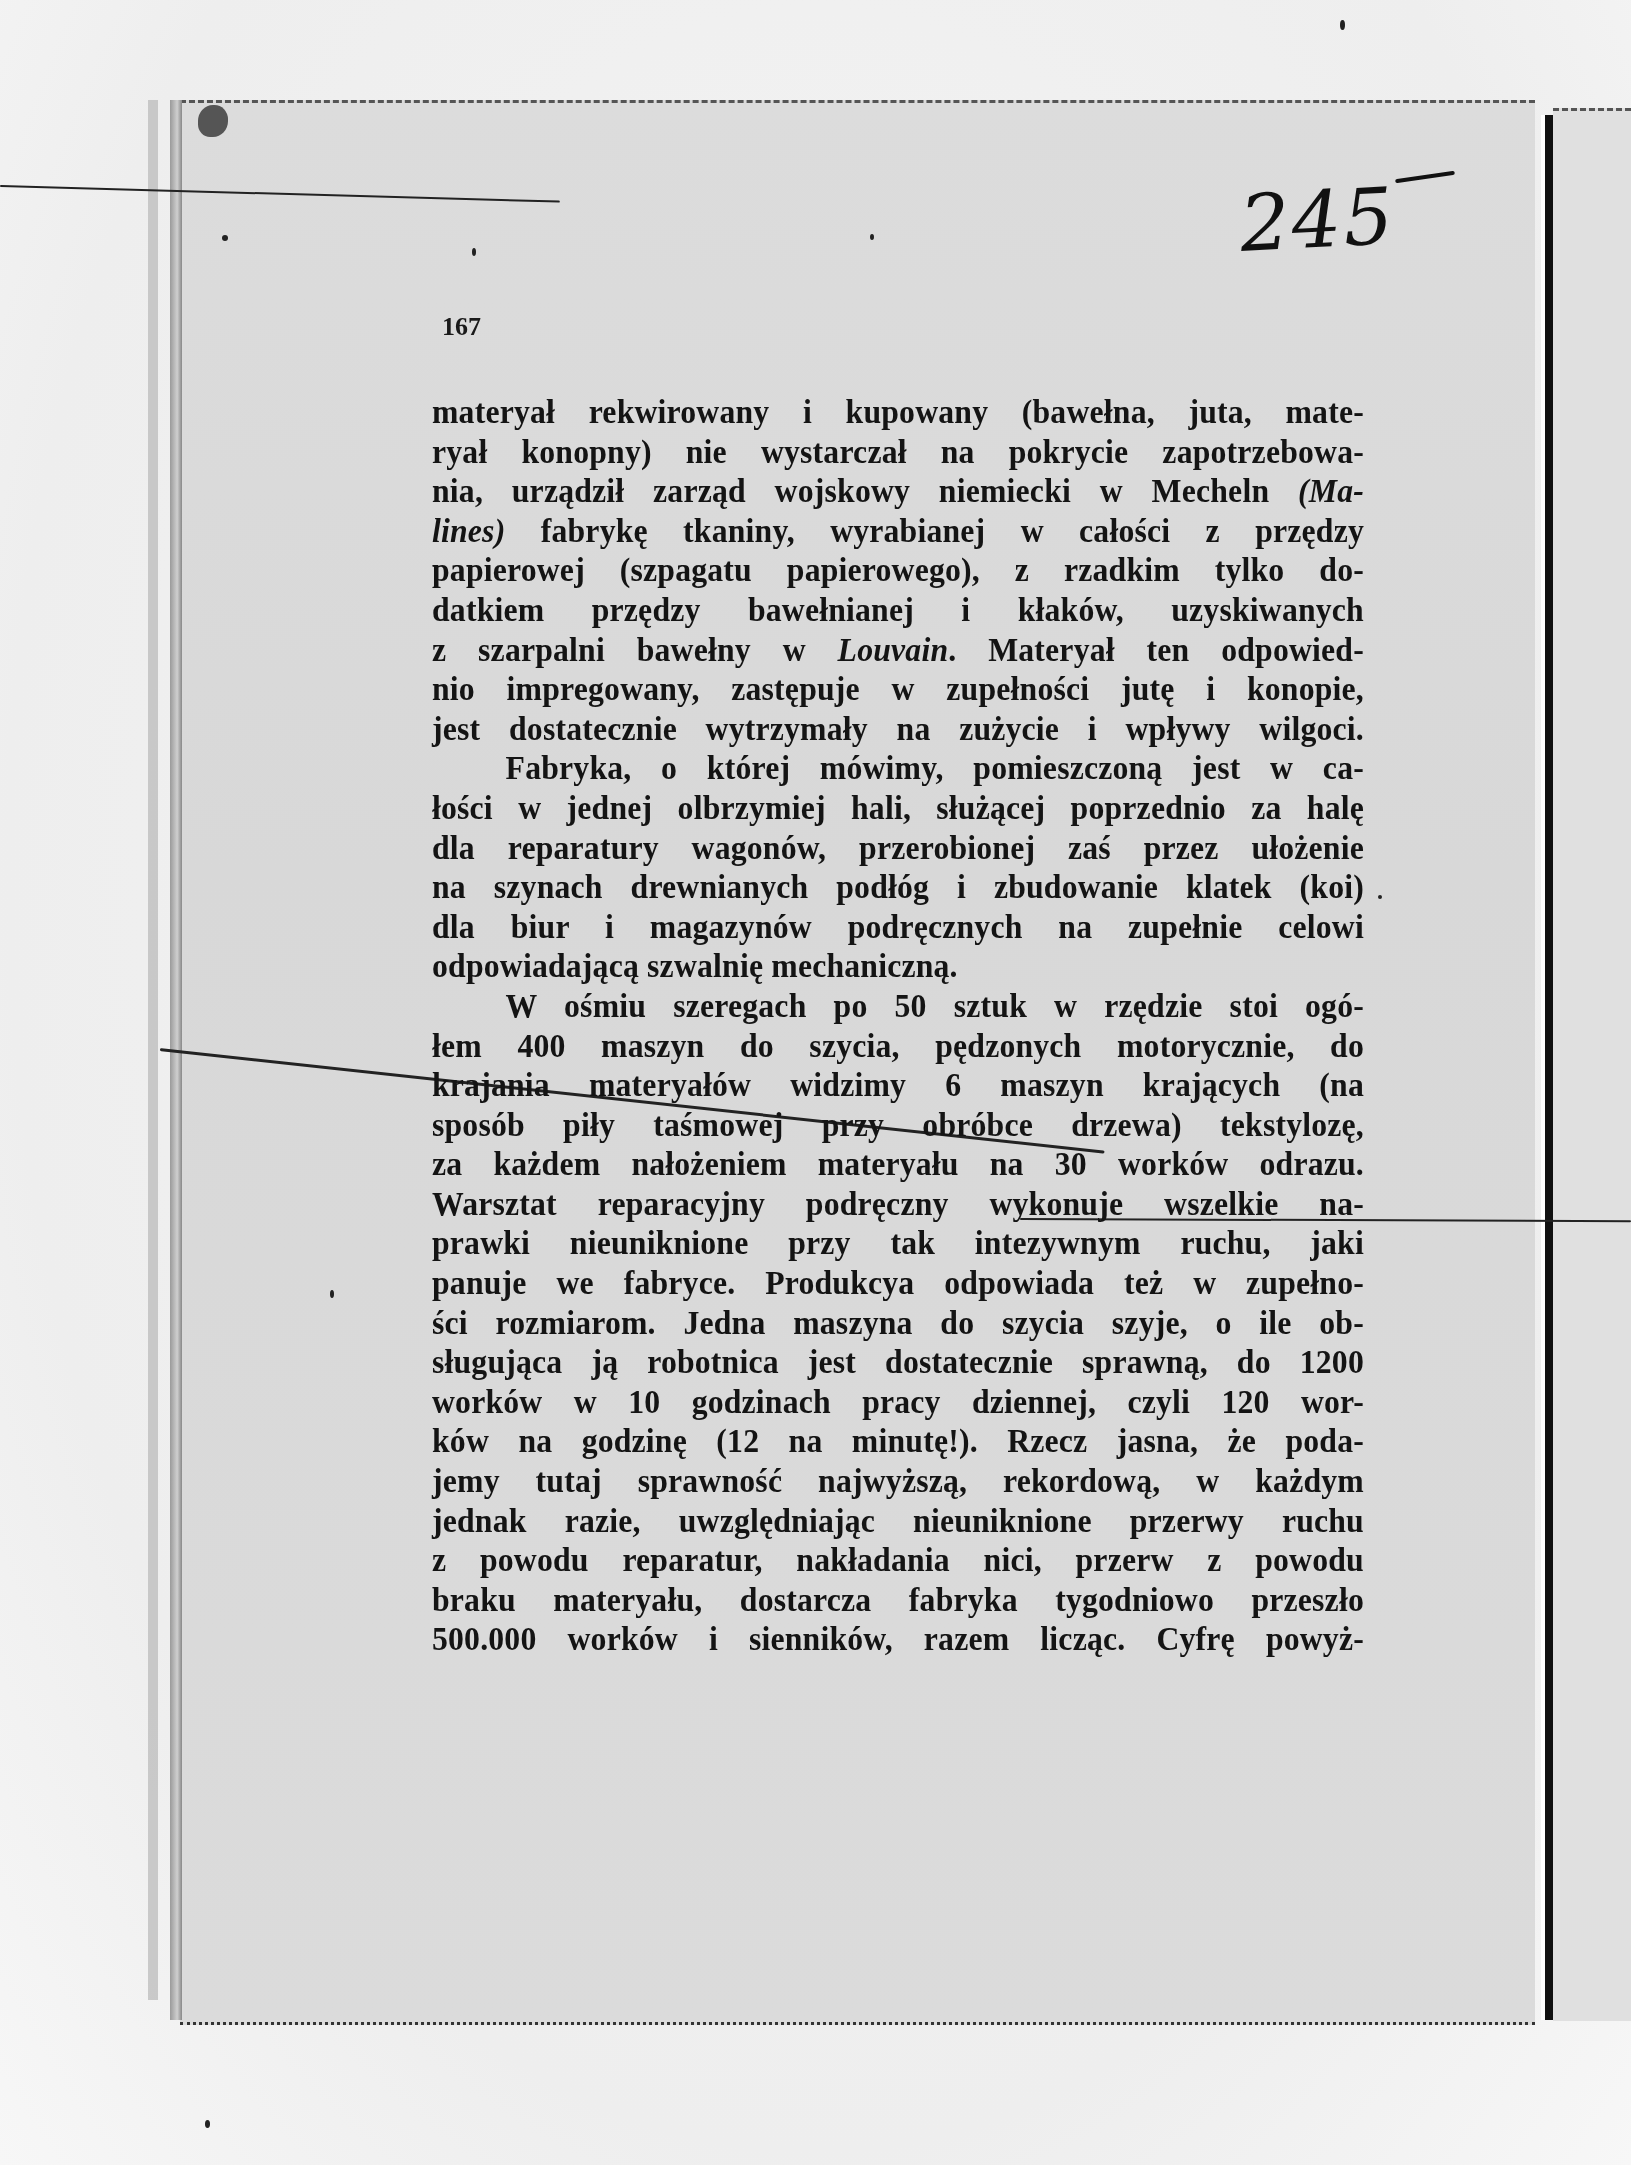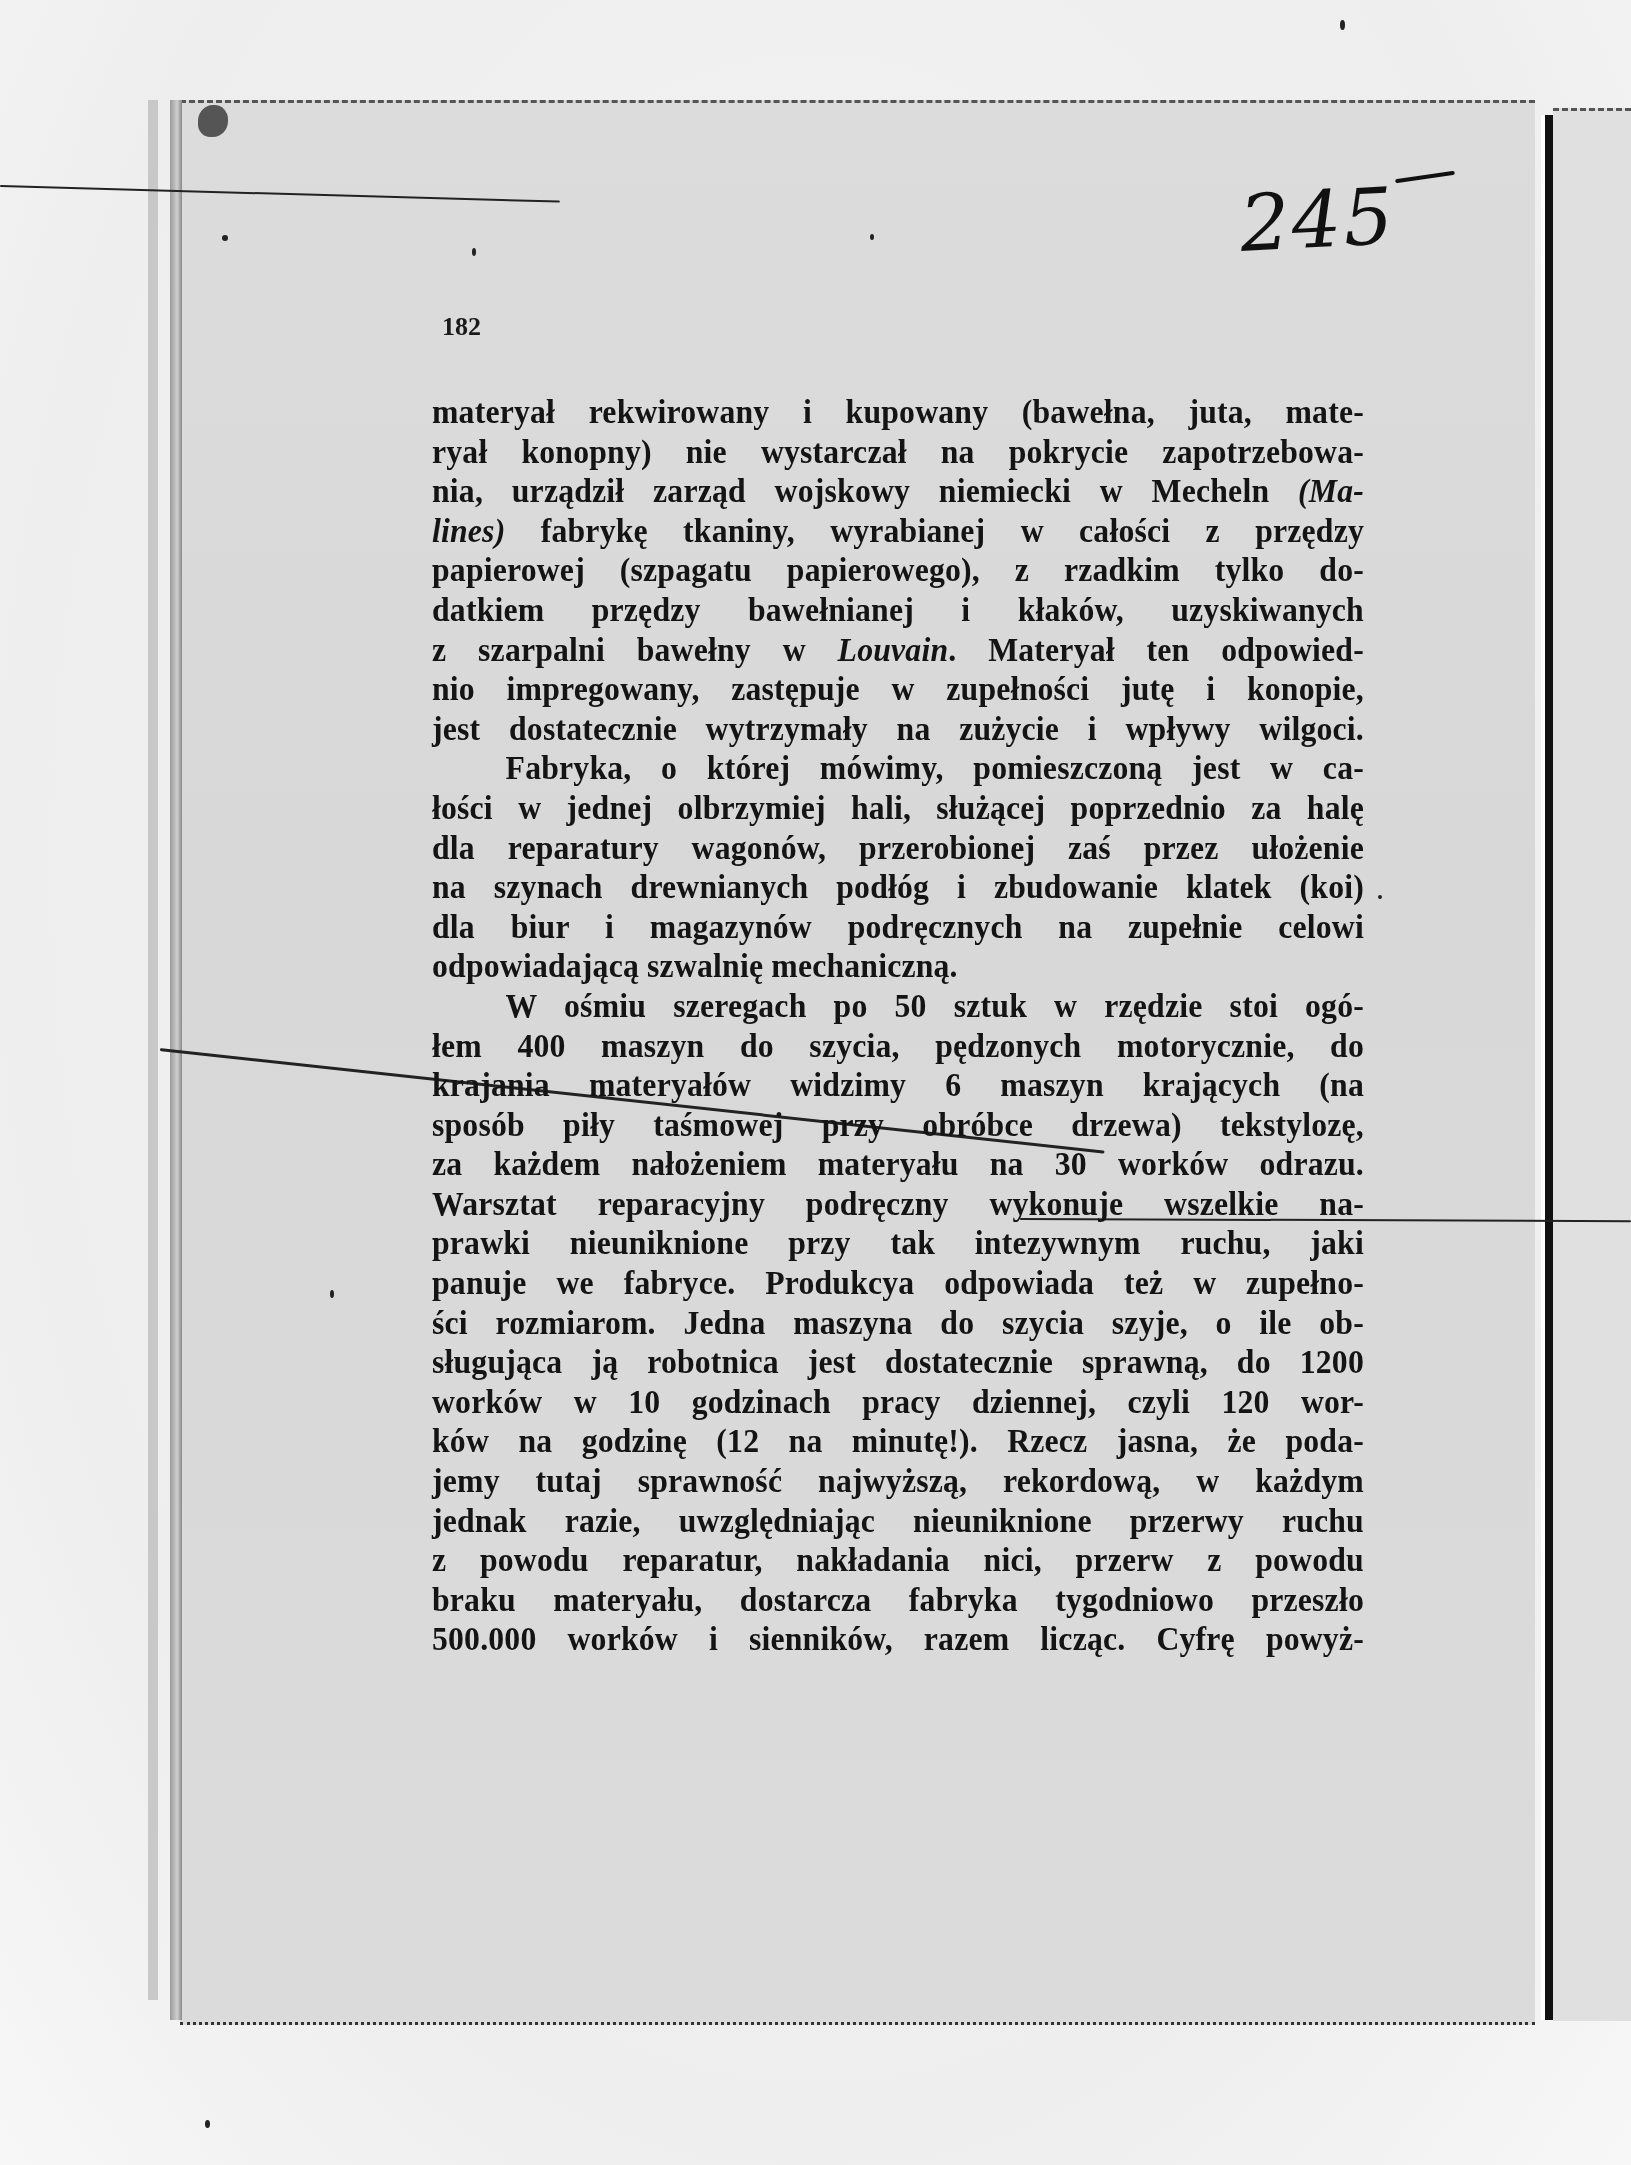--- a/index.html
+++ b/index.html
@@ -165,21 +165,21 @@
 <div class="dot" style="left:472px;top:248px;width:4px;height:8px;"></div>
 <div class="dot" style="left:870px;top:234px;width:4px;height:6px;"></div>
 <div class="dot" style="left:1340px;top:20px;width:5px;height:10px;"></div>
 <div class="dot" style="left:330px;top:1290px;width:4px;height:8px;"></div>
 <div class="dot" style="left:1378px;top:895px;width:4px;height:4px;"></div>
 <div class="dot" style="left:205px;top:2120px;width:5px;height:8px;"></div>
 
 <div class="handwritten">245</div>
 <div class="hw-bar"></div>
 
-<div class="page-number">182</div>
+<div class="page-number">167</div>
 
 <div class="text-block">
   <div>
     <span class="line">materyał rekwirowany i kupowany (bawełna, juta, mate-</span>
     <span class="line">ryał konopny) nie wystarczał na pokrycie zapotrzebowa-</span>
     <span class="line">nia, urządził zarząd wojskowy niemiecki w Mecheln <i>(Ma-</i></span>
     <span class="line"><i>lines)</i> fabrykę tkaniny, wyrabianej w całości z przędzy</span>
     <span class="line">papierowej (szpagatu papierowego), z rzadkim tylko do-</span>
     <span class="line">datkiem przędzy bawełnianej i kłaków, uzyskiwanych</span>
     <span class="line">z szarpalni bawełny w <i>Louvain</i>. Materyał ten odpowied-</span>

